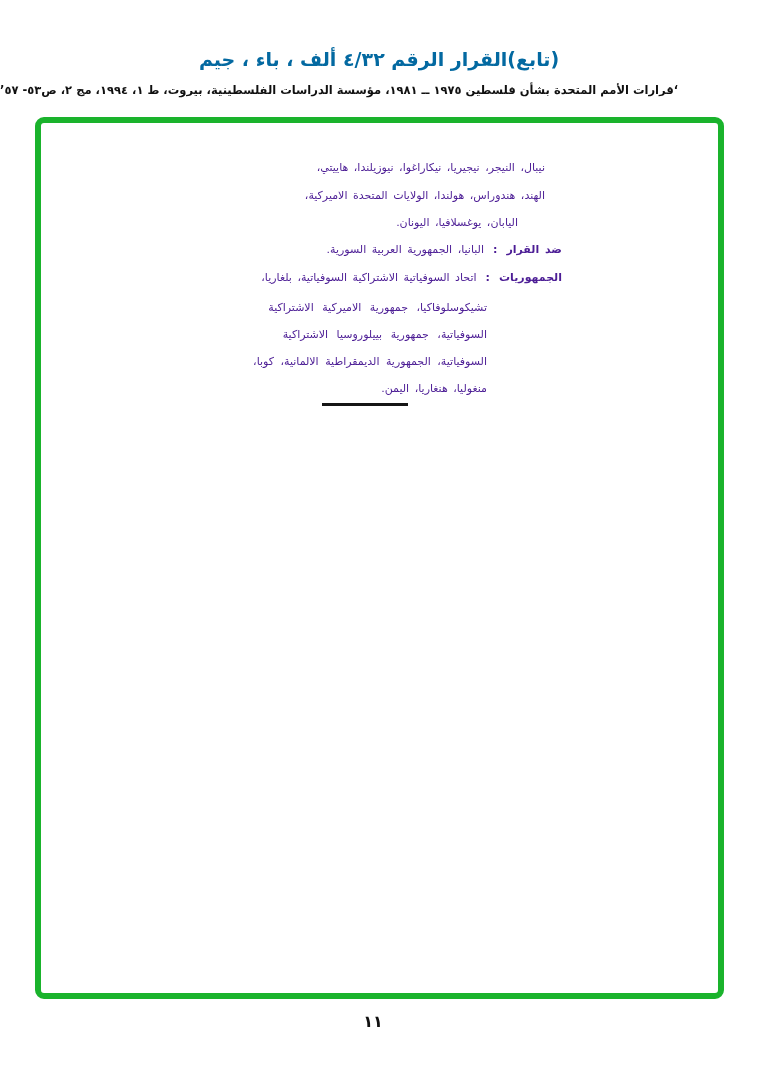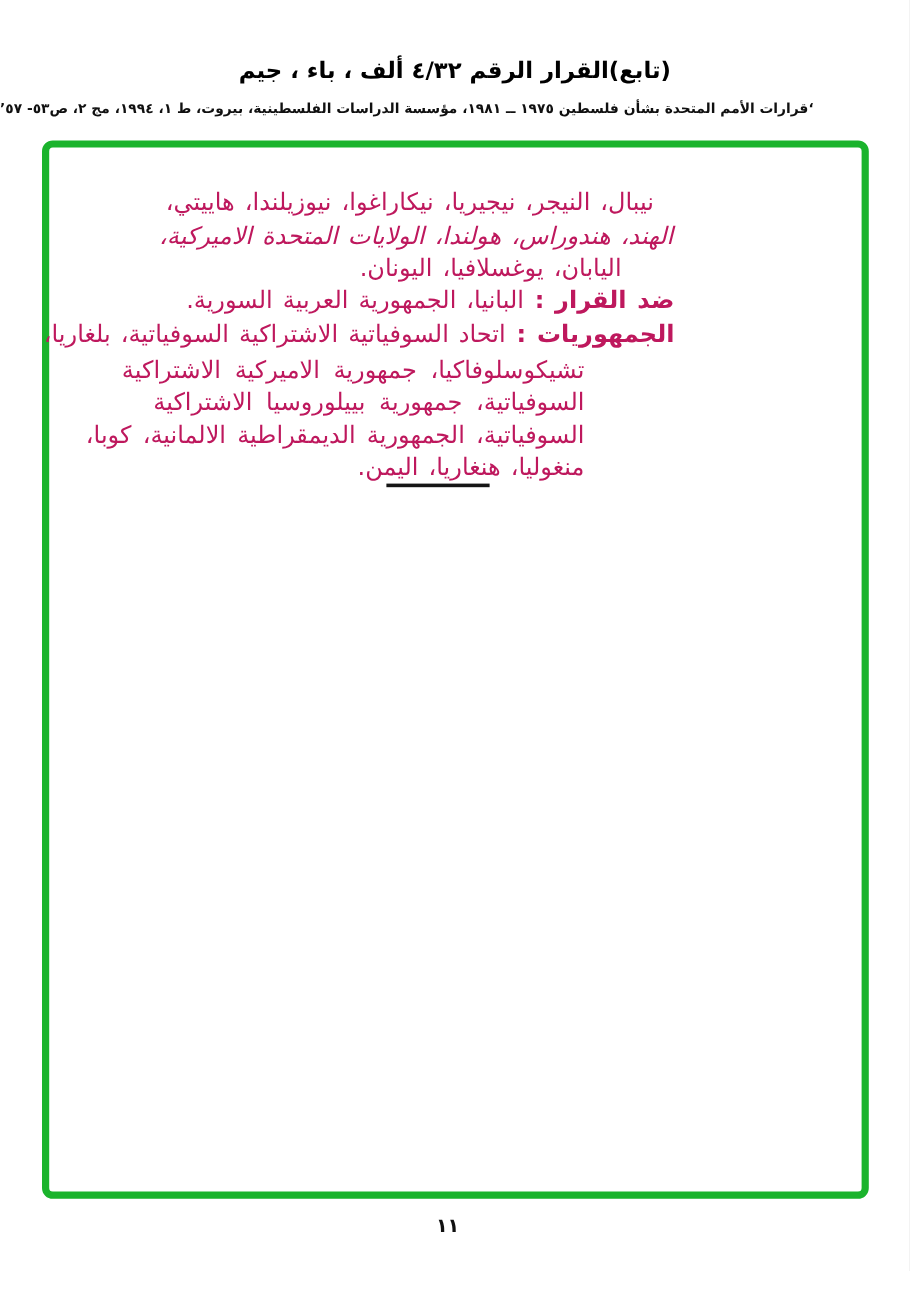--- a/index.html
+++ b/index.html
@@ -10,21 +10,21 @@
     font-family:"DejaVu Sans", sans-serif;
     color:#151515;
     overflow:hidden;
     margin:0 auto;
   }
   
   .title{
     position:absolute;top:46px;left:0;right:0;
     direction:rtl;text-align:center;
     font-size:19px;font-weight:bold;line-height:26px;
-    color:#000000;
+    color:#0369a1;
   }
   .subtitle{
     position:absolute;top:82px;left:0;right:0;
     direction:rtl;text-align:left;
     font-size:11.5px;font-weight:bold;line-height:16px;
     color:#101010;
   }
   
   .frame{
     position:absolute;
@@ -33,27 +33,27 @@
     box-sizing:border-box;
     border:6px solid #1ab32c;
     border-radius:9px;
     background:transparent;
   }
   
   .bline{
     position:absolute;
     direction:rtl;
     white-space:nowrap;
-    font-size:20px;
+    font-size:11px;
     line-height:22px;
-    color:#be185d;
+    color:#4c1d95;
     word-spacing:2px;
   }
   .l1{top:157px;right:213px;}
-  .l2{top:185px;right:197px;font-style:italic;}
+  .l2{top:185px;right:213px;}
   .l3{top:212px;right:240px;}
   .l4{top:239px;right:196px;}
   .l5{top:267px;right:196px;}
   .l6{top:297px;right:271px;word-spacing:5px;}
   .l7{top:324px;right:271px;word-spacing:5px;}
   .l8{top:351px;right:271px;word-spacing:3px;text-align:right;}
   .l9{top:378px;right:271px;}
   .vote-label{font-weight:bold;}
   .vote-sep{display:inline-block;margin:0 9px;font-weight:bold;}
   .end-rule{

